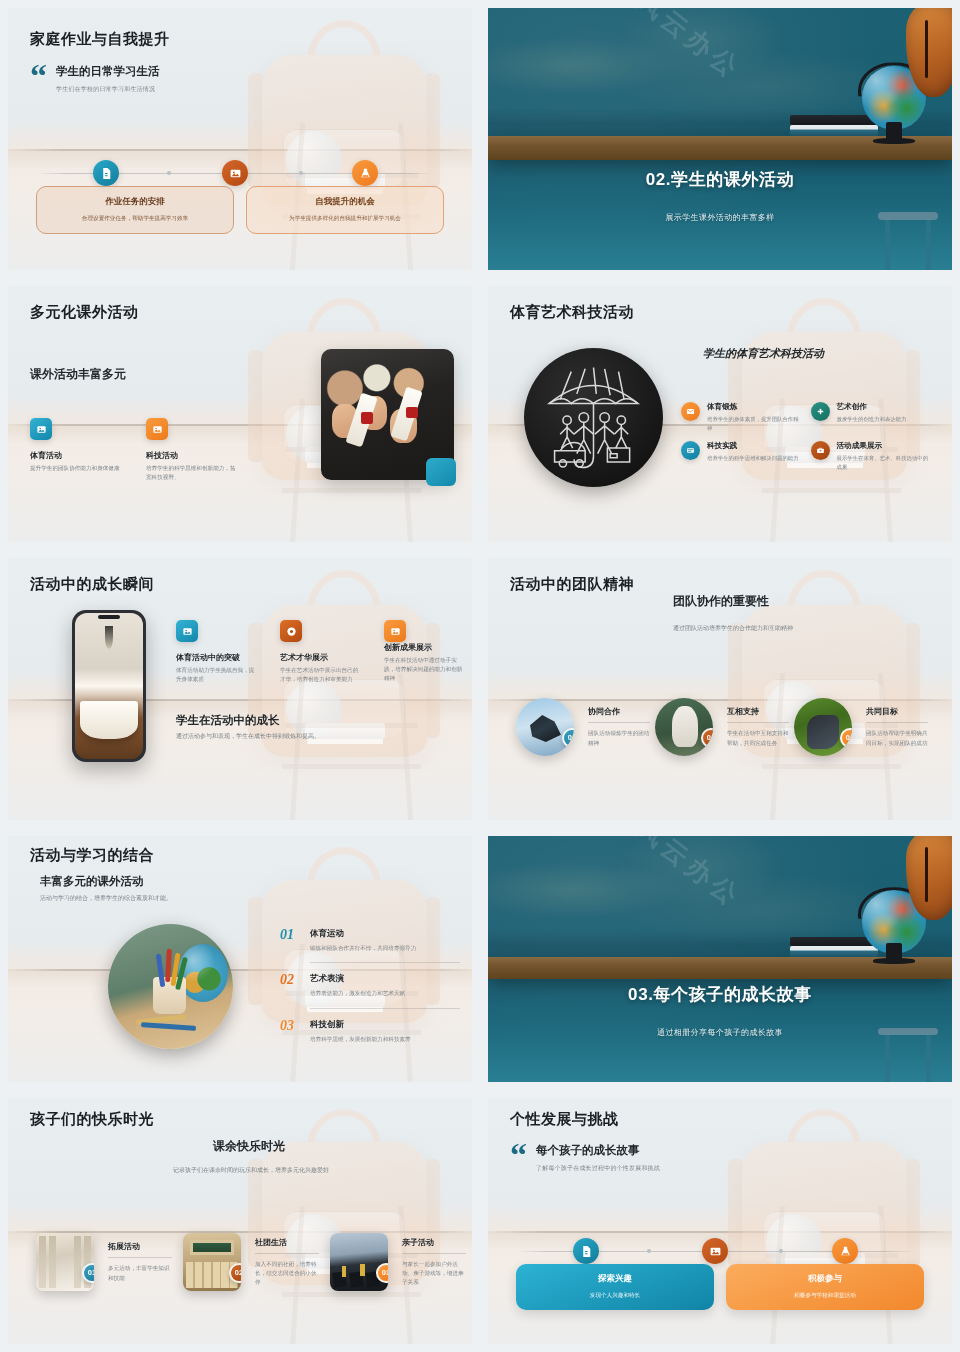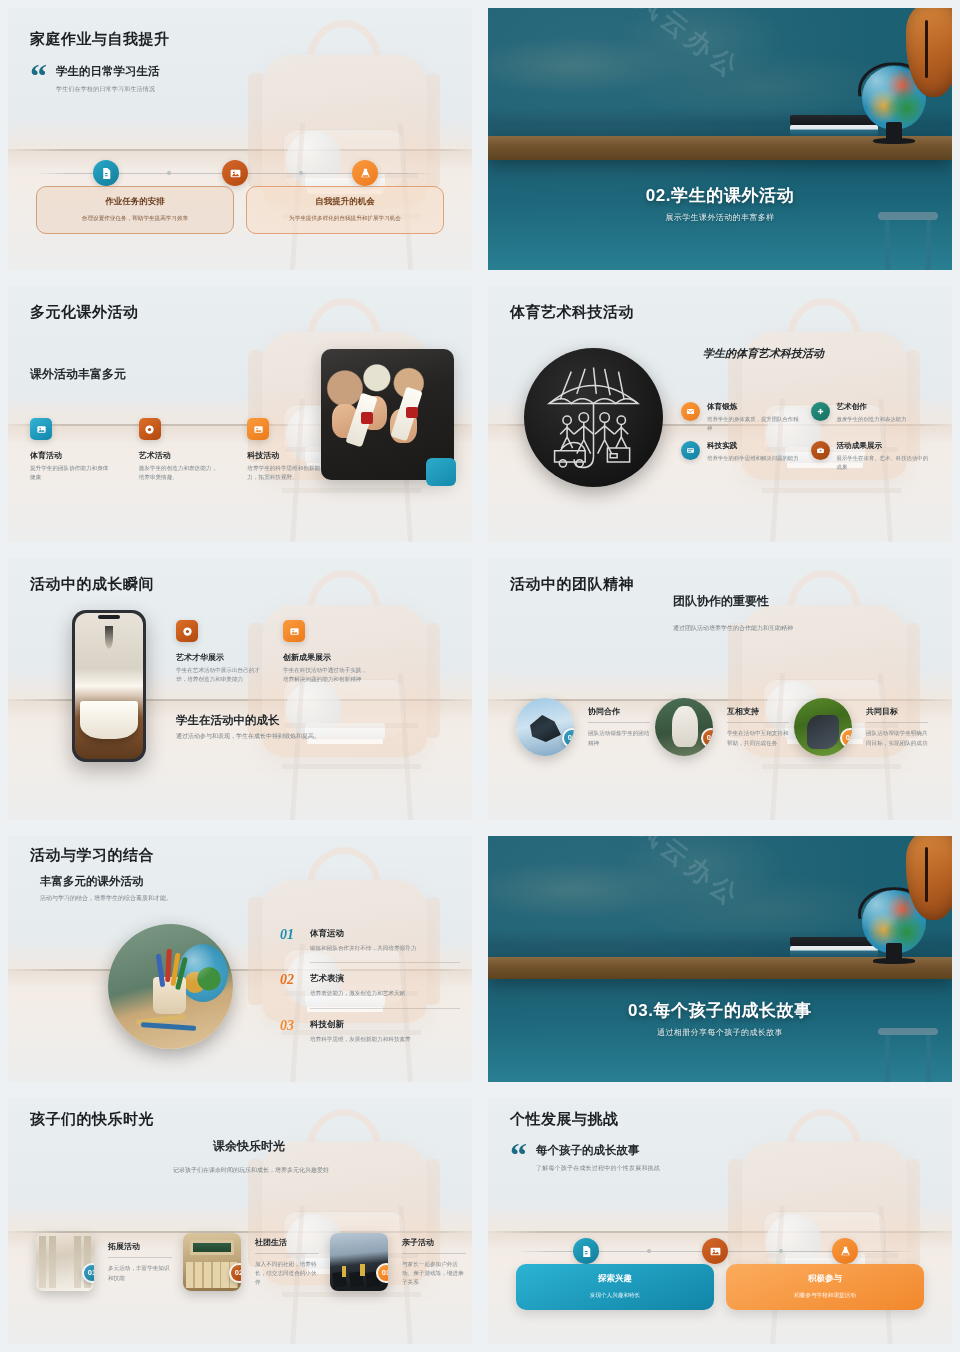--- a/index.html
+++ b/index.html
@@ -189,21 +189,21 @@
   
   .sect-wrap{
     position:absolute; left:0; right:0; bottom:18%;
     text-align:center;
   }
   .sect-title{
     color:#ffffff; font-weight:700; font-size:17px; letter-spacing:.6px;
     text-shadow:0 2px 5px rgba(0,0,0,.35);
   }
   .sect-sub{
-    margin-top:5px; color:rgba(255,255,255,.9); font-size:8px; letter-spacing:.4px;
+    margin-top:21px; color:rgba(255,255,255,.9); font-size:8px; letter-spacing:.4px;
     text-shadow:0 1px 3px rgba(0,0,0,.3);
   }
 
   
   .quote{
     position:absolute; display:flex; align-items:flex-start; gap:9px;
   }
   .qmark{
     font-family:"Liberation Serif","DejaVu Serif",serif;
     font-size:34px; line-height:.72; color:#1a6b84; font-weight:700;
@@ -529,30 +529,20 @@
             <svg viewBox="0 0 24 24">
                 <rect x="3" y="5" width="18" height="14" rx="2" fill="#fff"></rect>
                 <circle cx="9" cy="10" r="1.6" fill="#1187aa"></circle>
                 <path d="M5 17l4.5-5 3 3 3-2.5L19 17z" fill="#1187aa"></path>
               </svg>
           </div>
           <div class="it-h" style="margin-top:10px;">体育活动</div>
           <div class="it-p">提升学生的团队协作能力和身体健康</div>
         </div>
         <div style="width:90px;">
-          <div class="sq-icon" style="background:linear-gradient(145deg,#dd6f28,#b2480f);">
-            <svg viewBox="0 0 24 24">
-                <circle cx="12" cy="12" r="9" fill="#fff"></circle>
-                <circle cx="12" cy="12" r="3.4" fill="#b2480f"></circle>
-              </svg>
-          </div>
-          <div class="it-h" style="margin-top:10px;">艺术活动</div>
-          <div class="it-p">激发学生的创造力和表达能力，培养审美情趣。</div>
-        </div>
-        <div style="width:90px;">
           <div class="sq-icon" style="background:linear-gradient(145deg,#fa9b3d,#ec7a1a);">
             <svg viewBox="0 0 24 24">
                 <rect x="3" y="5" width="18" height="14" rx="2" fill="#fff"></rect>
                 <circle cx="9" cy="10" r="1.6" fill="#ec7a1a"></circle>
                 <path d="M5 17l4.5-5 3 3 3-2.5L19 17z" fill="#ec7a1a"></path>
               </svg>
           </div>
           <div class="it-h" style="margin-top:10px;">科技活动</div>
           <div class="it-p">培养学生的科学思维和创新能力，拓宽科技视野。</div>
         </div>
@@ -700,38 +690,49 @@
       <div class="phone" style="left:64px; top:52px; width:74px; height:152px;">
         <div class="screen">
           <div class="notch"></div>
           <div class="lamp"></div>
           <div class="book"></div>
         </div>
       </div>
 
       <div class="items-row" style="left:168px; top:62px; width:290px; gap:22px;">
         <div style="width:85px;">
+          <div class="sq-icon" style="background:linear-gradient(145deg,#34b3d4,#1187aa);">
+            <svg viewBox="0 0 24 24">
+                <rect x="3" y="5" width="18" height="14" rx="2" fill="#fff"></rect>
+                <circle cx="9" cy="10" r="1.6" fill="#1187aa"></circle>
+                <path d="M5 17l4.5-5 3 3 3-2.5L19 17z" fill="#1187aa"></path>
+              </svg>
+          </div>
+          <div class="it-h" style="margin-top:10px;">体育活动中的突破</div>
+          <div class="it-p">体育活动助力学生挑战自我，提升身体素质</div>
+        </div>
+        <div style="width:85px;">
           <div class="sq-icon" style="background:linear-gradient(145deg,#dd6f28,#b2480f);">
             <svg viewBox="0 0 24 24">
                 <circle cx="12" cy="12" r="9" fill="#fff"></circle>
                 <circle cx="12" cy="12" r="3.4" fill="#b2480f"></circle>
               </svg>
           </div>
           <div class="it-h" style="margin-top:10px;">艺术才华展示</div>
           <div class="it-p">学生在艺术活动中展示出自己的才华，培养创造力和审美能力</div>
         </div>
         <div style="width:85px;">
           <div class="sq-icon" style="background:linear-gradient(145deg,#fa9b3d,#ec7a1a);">
             <svg viewBox="0 0 24 24">
                 <rect x="3" y="5" width="18" height="14" rx="2" fill="#fff"></rect>
                 <circle cx="9" cy="10" r="1.6" fill="#ec7a1a"></circle>
                 <path d="M5 17l4.5-5 3 3 3-2.5L19 17z" fill="#ec7a1a"></path>
               </svg>
           </div>
-          <div class="it-h" style="margin-top:10px;">创新成果展示</div>
+          <div class="it-h" style="">创新成果展示</div>
           <div class="it-p">学生在科技活动中通过动手实践，培养解决问题的能力和创新精神</div>
         </div>
       </div>
 
       <div class="sub-h" style="position:absolute; left:168px; top:155px; font-size:11.5px;">学生在活动中的成长</div>
       <div class="sub-p" style="position:absolute; left:168px; top:174px; font-size:6px;">通过活动参与和表现，学生在成长中得到锻炼和提高。</div>
     </div>
   </div>
 
   <div class="slide">

